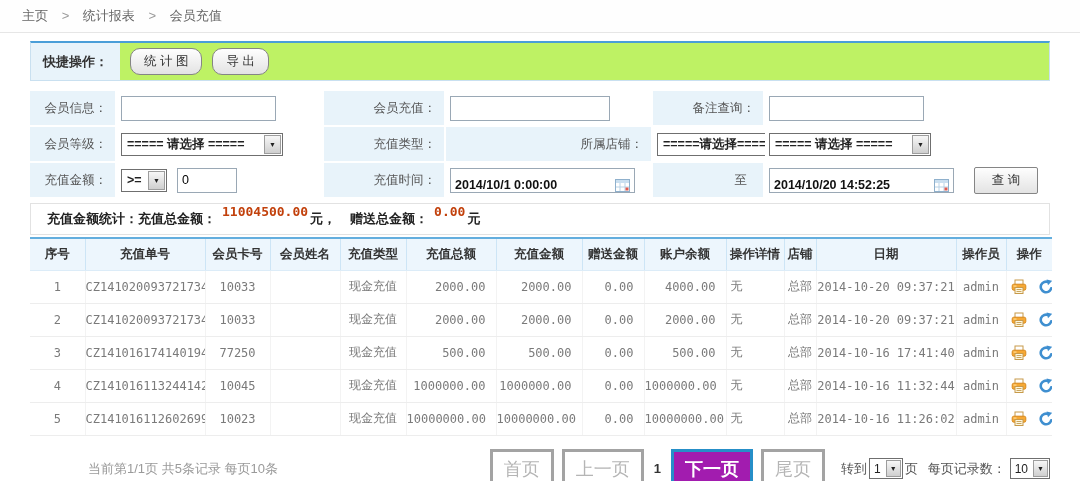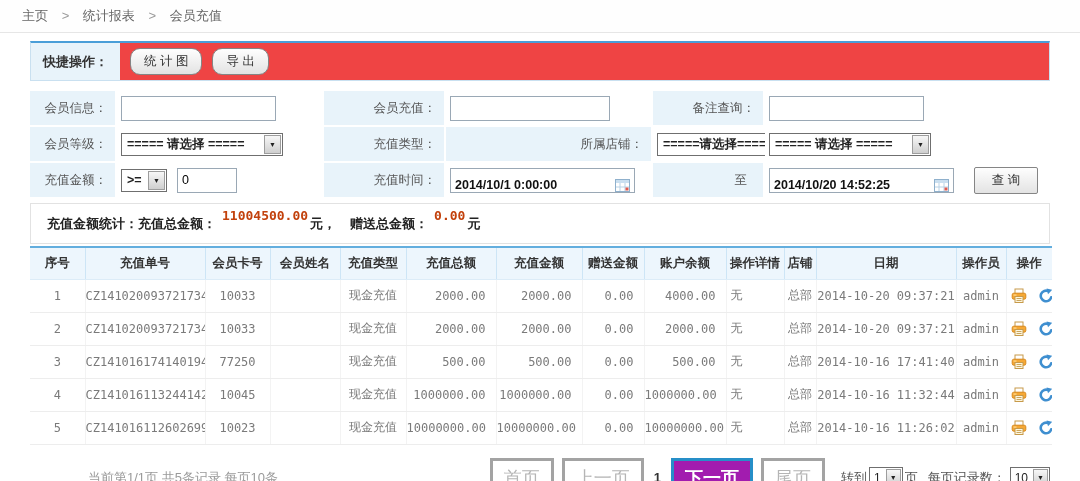--- a/index.html
+++ b/index.html
@@ -10,21 +10,21 @@
   .crumb-bar { height:33px; line-height:32px; padding-left:22px; background:#fefefe;
     border-bottom:1px solid #e6e6e6; font-size:13px; color:#666; }
   .crumb-bar a { color:#666; text-decoration:none; cursor:pointer; }
   .crumb-sep { color:#9a9a9a; margin:0 10px; }
   .crumb-last { color:#333; }
 
   .wrap { margin:0 30px; }
 
   
   .quickops { margin-top:8px; height:40px; border:1px solid #c9e0f0; border-top:2px solid #4a9ed8;
-    background:#ef4444; display:flex; align-items:center; }
+    background:#bef264; display:flex; align-items:center; }
   .quickops-label { width:89px; height:100%; background:#e8f3fa; display:flex; align-items:center;
     justify-content:center; font-weight:bold; font-size:13px; color:#333; }
   .btn { display:inline-block; border:1px solid #858585; border-radius:2px; cursor:pointer;
     background:linear-gradient(#fefefe,#e3e3e3); padding:4px 13px; font-size:12.5px; color:#333; }
   .quickops .btn { margin-left:10px;border-radius:10px; }
 
   
   .filter { margin-top:10px; display:grid; grid-template-columns:85px 205px 120px 205px 110px 195px 1fr;
     grid-auto-rows:34px; gap:2px; background:#fff; }
   .fcell { display:flex; align-items:center; }
@@ -45,21 +45,21 @@
   .sel.mini { height:21px; }
   .sel.mini .sel-text { font-weight:400; padding:0 4px; font-size:12px; }
   .sel.mini .sel-arrow { width:15px; }
   
   .dateb { display:inline-flex; align-items:flex-end; justify-content:space-between; width:185px;
     height:25px; border:1px solid #9aa8b5; background:#fff; padding:0 4px; }
   .dateb .dtext { font-size:12.5px; font-weight:600; color:#111; white-space:nowrap; }
   .cal { width:15px; height:13px; cursor:pointer; flex:none; }
 
   
-  .summary { margin-top:6px; height:41px; border:1px solid #e2e2e2; display:flex; align-items:center;
+  .summary { margin-top:6px; height:32px; border:1px solid #e2e2e2; display:flex; align-items:center;
     padding-left:16px; font-size:13px; font-weight:bold; color:#222; }
   .summary .red { color:#c2410c; margin:0 2px 16px 6px; font-family:"DejaVu Sans Mono",monospace; }
   .summary .gap { margin-left:14px; }
 
   
   table.records { width:1020px; table-layout:fixed; border-collapse:collapse; margin-top:2px; }
   .records thead th { background:#edf6fd; border-top:2px solid #63aede; border-bottom:1px solid #dcecf8;
     border-right:1px solid #cde5f6; height:32px; font-size:12.5px; color:#333; font-weight:bold; }
   .records thead th:last-child { border-right:none; }
   .records tbody td { height:33px; border-bottom:1px solid #ededed; border-right:1px solid #f3f3f3;

